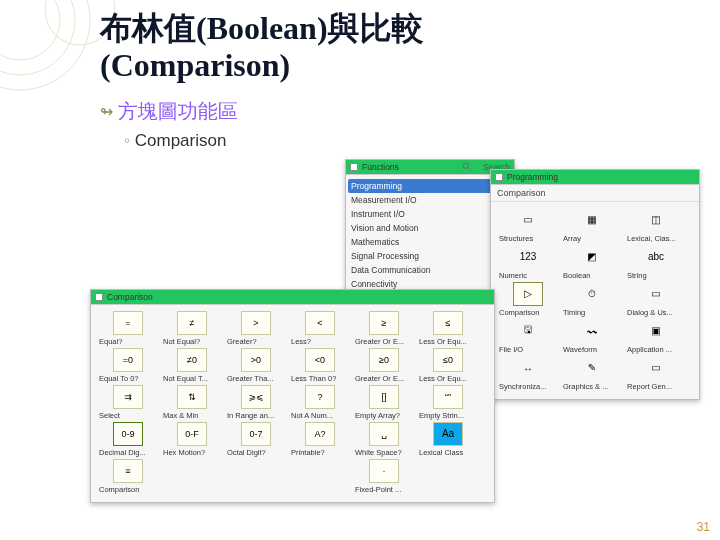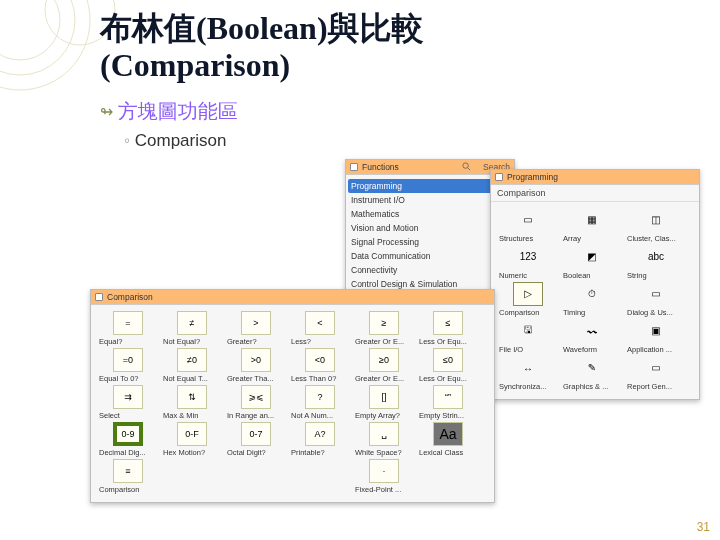--- a/index.html
+++ b/index.html
@@ -7,21 +7,21 @@
   .bgdeco { position: absolute; left: -60px; top: -60px; pointer-events: none; }
   .bgdeco svg circle { fill: none; stroke: #e8e3c8; stroke-width: 1; }
   .slide { position: relative; padding: 10px 0 0 100px; }
   .title { font-family: "MS Mincho","SimSun",serif; font-size: 32px; color: #0f172a; line-height: 1.15; }
   .sec { margin-top: 14px; font-family: "MS Mincho","SimSun",serif; font-size: 20px; color: #8b5cf6; }
   .sec::before { content: "↬ "; font-family: Arial, sans-serif; color: #8a8a55; font-size: 16px; vertical-align: 1px; }
   .sub { margin: 6px 0 8px 24px; font-size: 17px; color: #333; }
   .sub::before { content: "◦ "; color: #999; }
   .canvas { position: relative; margin-left: -10px; height: 350px; }
   .panel { position: absolute; background: #f6f6f6; border: 1px solid #bdbdbd; box-shadow: 0 2px 5px rgba(0,0,0,.25); font-size: 9px; }
-  .panel .hdr { display: flex; align-items: center; gap: 4px; padding: 2px 4px; border-bottom: 1px solid #ccc; background: #fdba74; }
+  .panel .hdr { display: flex; align-items: center; gap: 4px; padding: 2px 4px; border-bottom: 1px solid #ccc; background: #22c55e; }
   .pin { width: 8px; height: 8px; border: 1px solid #888; border-radius: 1px; background: #fff; display: inline-block; }
   .crumb { font-size: 8.5px; color: #333; white-space: nowrap; overflow: hidden; }
   .search { margin-left: auto; display: flex; align-items: center; gap: 12px; font-size: 8.5px; color: #555; }
   .mag { width: 9px; height: 9px; display: inline-block; }
   .catlist { flex: 1; padding: 4px 2px; }
   .catrow { padding: 2px 3px; font-size: 8.5px; color: #333; border-radius: 2px; display: flex; align-items: center; gap: 4px; }
   .catrow.sel { background: #3a7ad1; color: #fff; }
   .catrow .tri { margin-left: auto; color: #888; font-size: 7px; }
   .catrow.sel .tri { color: #fff; }
   .grid { display: grid; gap: 2px 6px; padding: 6px 8px 8px; }
@@ -68,29 +68,33 @@
           </span>
           <span>Search</span>
         </span>
       </div>
       <div class="catlist" id="catlist">
           <div class="catrow sel">
             <span>Programming</span>
             <span class="tri">▶</span>
           </div>
           <div class="catrow">
+            <span>Measurement I/O</span>
+            <span class="tri">▶</span>
+          </div>
+          <div class="catrow">
             <span>Instrument I/O</span>
             <span class="tri">▶</span>
           </div>
           <div class="catrow">
+            <span>Vision and Motion</span>
+            <span class="tri">▶</span>
+          </div>
+          <div class="catrow">
             <span>Mathematics</span>
-            <span class="tri">▶</span>
-          </div>
-          <div class="catrow">
-            <span>Vision and Motion</span>
             <span class="tri">▶</span>
           </div>
           <div class="catrow">
             <span>Signal Processing</span>
             <span class="tri">▶</span>
           </div>
           <div class="catrow">
             <span>Data Communication</span>
             <span class="tri">▶</span>
           </div>
@@ -117,21 +121,21 @@
           <div class="cell">
             <div class="ico">▭</div>
             <div class="lbl">Structures</div>
           </div>
           <div class="cell">
             <div class="ico">▦</div>
             <div class="lbl">Array</div>
           </div>
           <div class="cell">
             <div class="ico">◫</div>
-            <div class="lbl">Cluster, Clas...</div>
+            <div class="lbl">Lexical, Clas...</div>
           </div>
           <div class="cell">
             <div class="ico">123</div>
             <div class="lbl">Numeric</div>
           </div>
           <div class="cell">
             <div class="ico">◩</div>
             <div class="lbl">Boolean</div>
           </div>
           <div class="cell">
@@ -251,41 +255,41 @@
           </div>
           <div class="cell">
             <div class="ico" style="font-size:9px;border:1px solid #c7c7a0;background:#fffef5">[]</div>
             <div class="lbl">Empty Array?</div>
           </div>
           <div class="cell">
             <div class="ico" style="font-size:9px;border:1px solid #c7c7a0;background:#fffef5">“”</div>
             <div class="lbl">Empty Strin...</div>
           </div>
           <div class="cell">
-            <div class="ico" style="font-size:9px;border:4px solid #4d7c0f;background:#fffef5">0-9</div>
+            <div class="ico" style="font-size:9px;border:1px solid #4d7c0f;background:#fffef5">0-9</div>
             <div class="lbl">Decimal Dig...</div>
           </div>
           <div class="cell">
             <div class="ico" style="font-size:9px;border:1px solid #c7c7a0;background:#fffef5">0-F</div>
             <div class="lbl">Hex Motion?</div>
           </div>
           <div class="cell">
             <div class="ico" style="font-size:9px;border:1px solid #c7c7a0;background:#fffef5">0-7</div>
             <div class="lbl">Octal Digit?</div>
           </div>
           <div class="cell">
             <div class="ico" style="font-size:9px;border:1px solid #c7c7a0;background:#fffef5">A?</div>
             <div class="lbl">Printable?</div>
           </div>
           <div class="cell">
             <div class="ico" style="font-size:9px;border:1px solid #c7c7a0;background:#fffef5">␣</div>
             <div class="lbl">White Space?</div>
           </div>
           <div class="cell">
-            <div class="ico" style="font-size:14px;border:1px solid #c7c7a0;background:#737373">Aa</div>
+            <div class="ico" style="font-size:10px;border:1px solid #c7c7a0;background:#0ea5e9">Aa</div>
             <div class="lbl">Lexical Class</div>
           </div>
           <div class="cell choice">
             <div class="ico" style="font-size:9px;border:1px solid #c7c7a0;background:#fffef5">≡</div>
             <div class="lbl">Comparison</div>
           </div>
           <div class="cell">
             <div class="ico" style="font-size:9px;border:1px solid transparent;background:transparent"></div>
             <div class="lbl"></div>
           </div>

